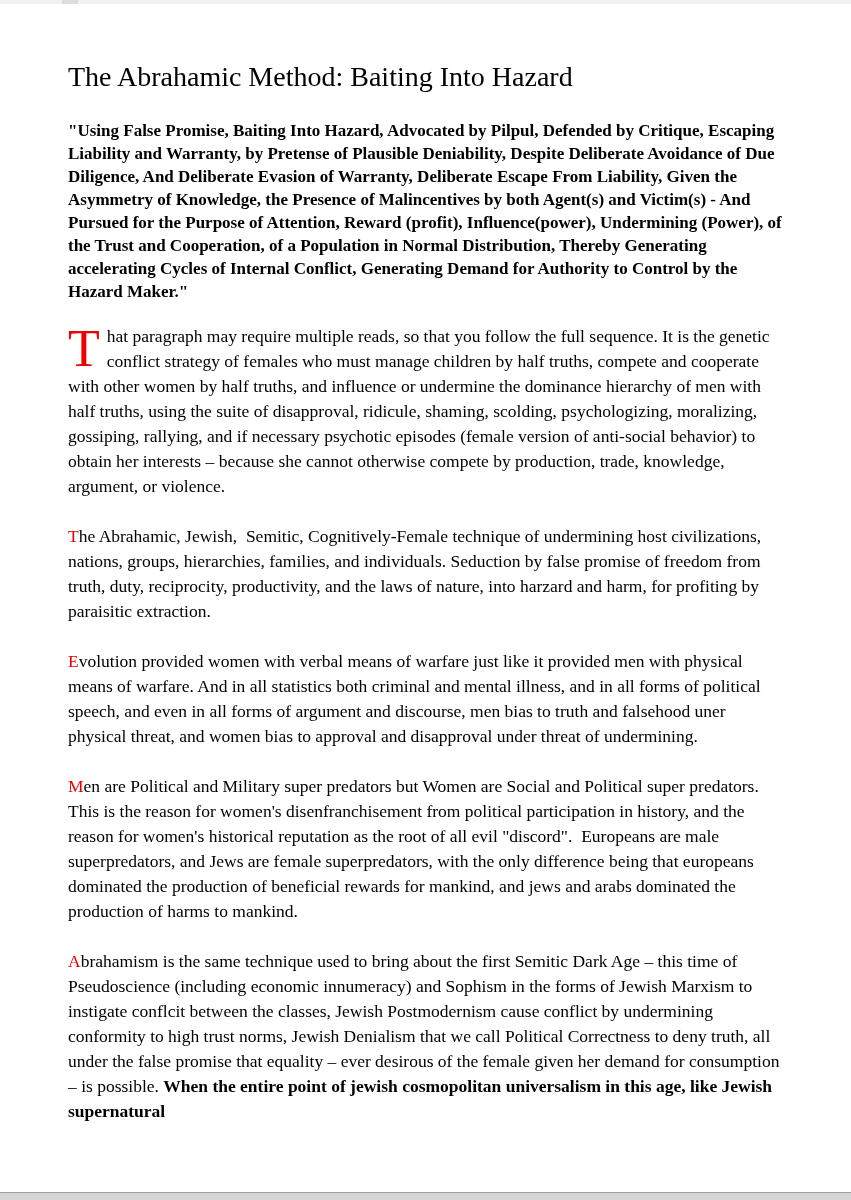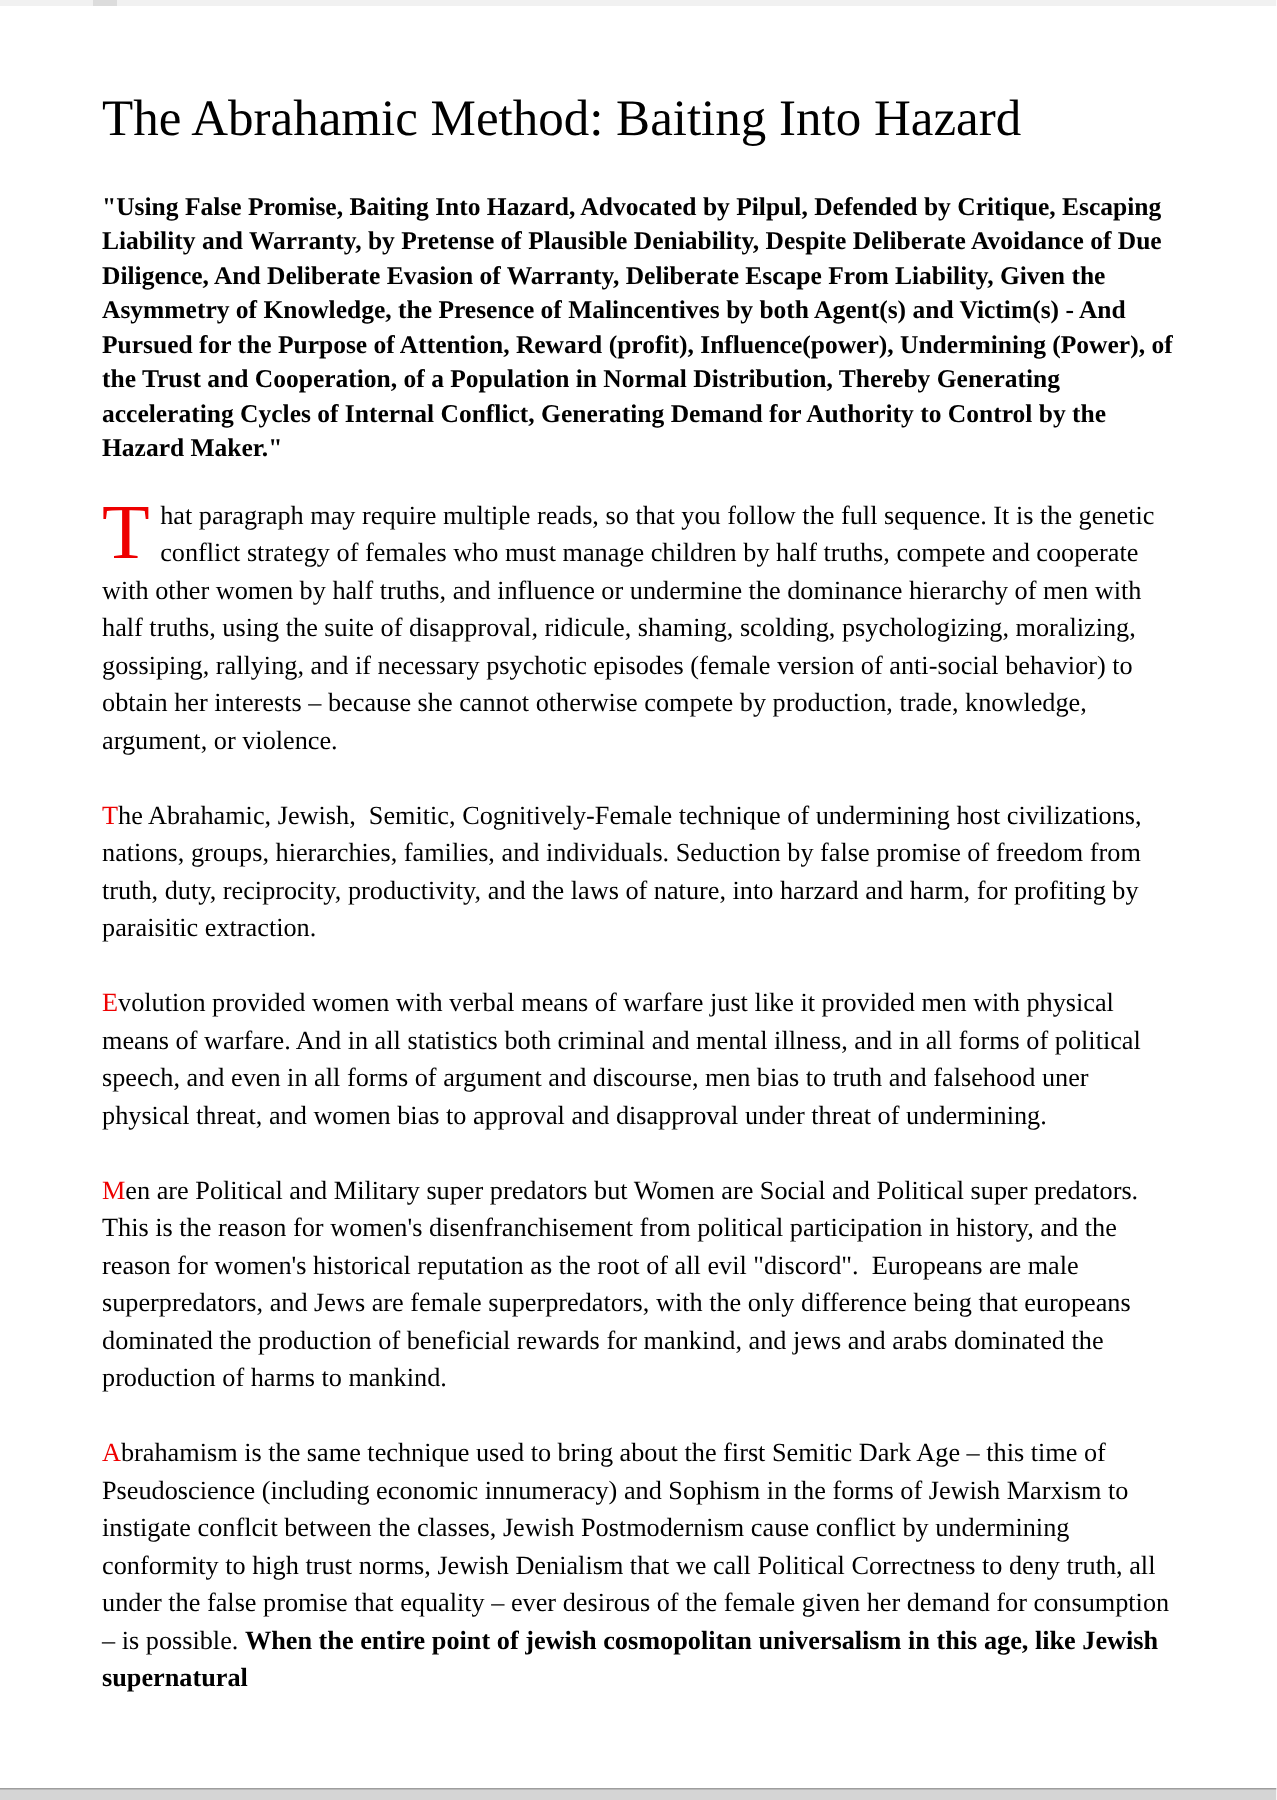--- a/index.html
+++ b/index.html
@@ -33,21 +33,21 @@
   }
 
   .page {
     position: absolute;
     top: 4px;
     left: 68px;
     width: 718px;
   }
 
   .doc-title {
-    font-size: 34px;
+    font-size: 28px;
     font-weight: normal;
     line-height: 1.12;
     margin: 57px 0 0 0;
     letter-spacing: 0;
   }
 
   .epigraph {
     font-weight: bold;
     font-size: 17px;
     line-height: 23px;

